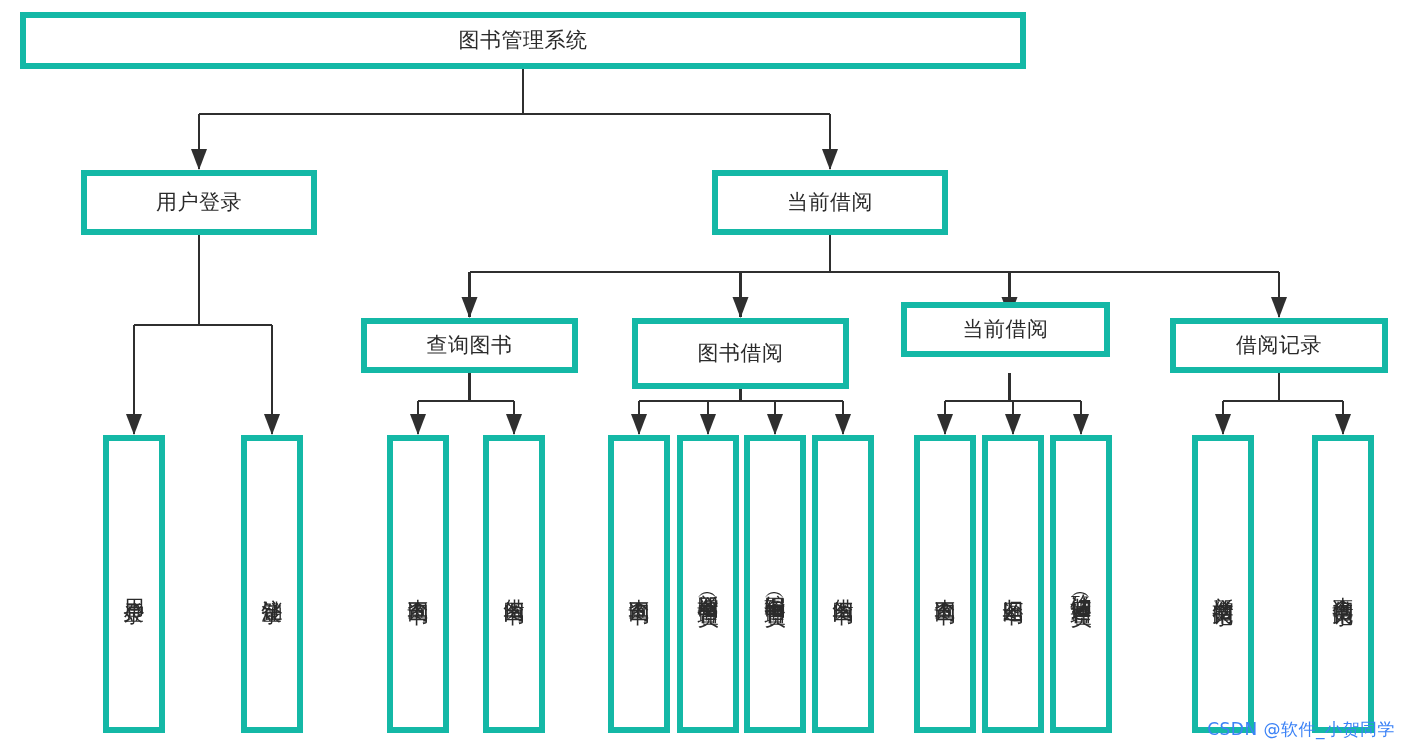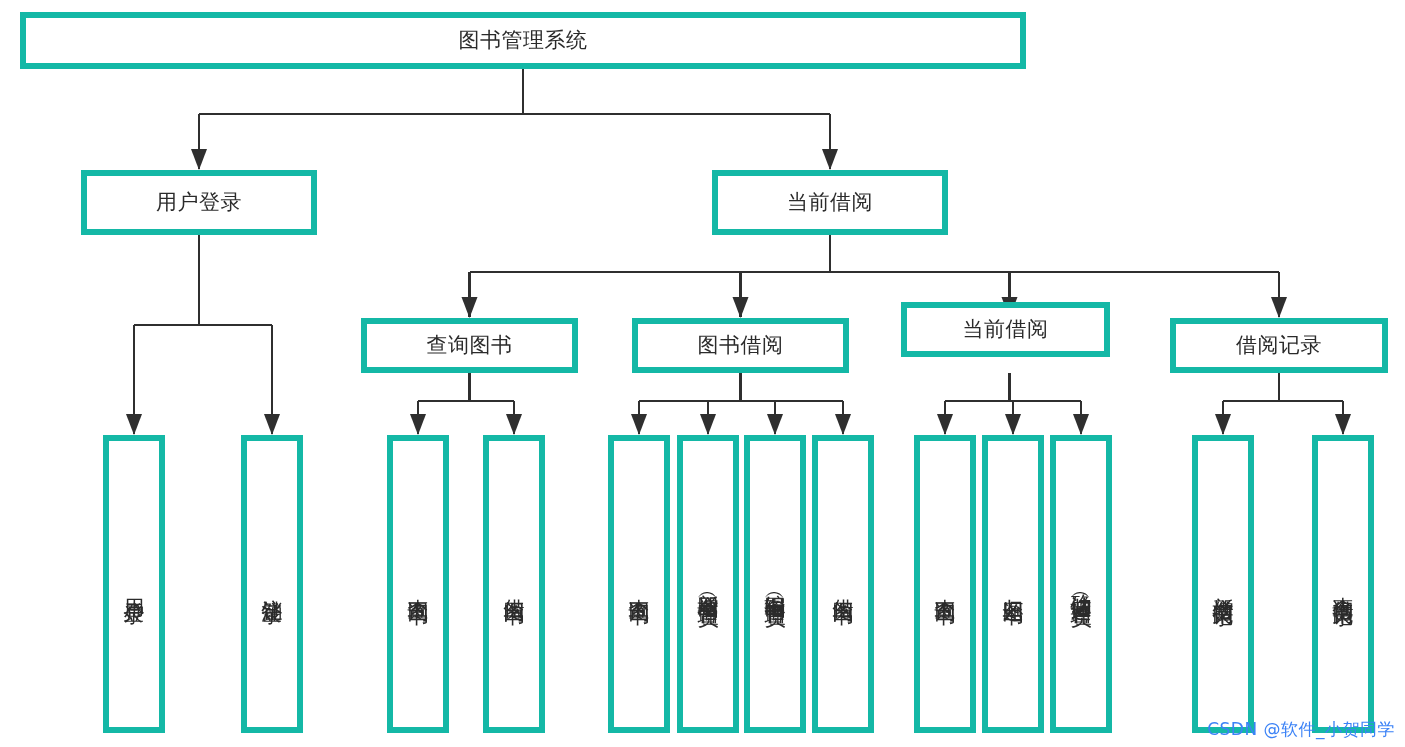--- a/index.html
+++ b/index.html
@@ -132,21 +132,21 @@
       </div>
       <div class="node-box horizontal" style="left: 81px; top: 170px; width: 236px; height: 65px;">
         <span class="node-label">用户登录</span>
       </div>
       <div class="node-box horizontal" style="left: 712px; top: 170px; width: 236px; height: 65px;">
         <span class="node-label">当前借阅</span>
       </div>
       <div class="node-box horizontal" style="left: 361px; top: 318px; width: 217px; height: 55px;">
         <span class="node-label">查询图书</span>
       </div>
-      <div class="node-box horizontal" style="left: 632px; top: 318px; width: 217px; height: 55px;">
+      <div class="node-box horizontal" style="left: 632px; top: 318px; width: 217px; height: 71px;">
         <span class="node-label">图书借阅</span>
       </div>
       <div class="node-box horizontal" style="left: 901px; top: 302px; width: 209px; height: 55px;">
         <span class="node-label">当前借阅</span>
       </div>
       <div class="node-box horizontal" style="left: 1170px; top: 318px; width: 218px; height: 55px;">
         <span class="node-label">借阅记录</span>
       </div>
       <div class="node-box vertical" style="left: 103px; top: 435px; width: 62px; height: 298px;">
         <span class="node-label">用户登录</span>

